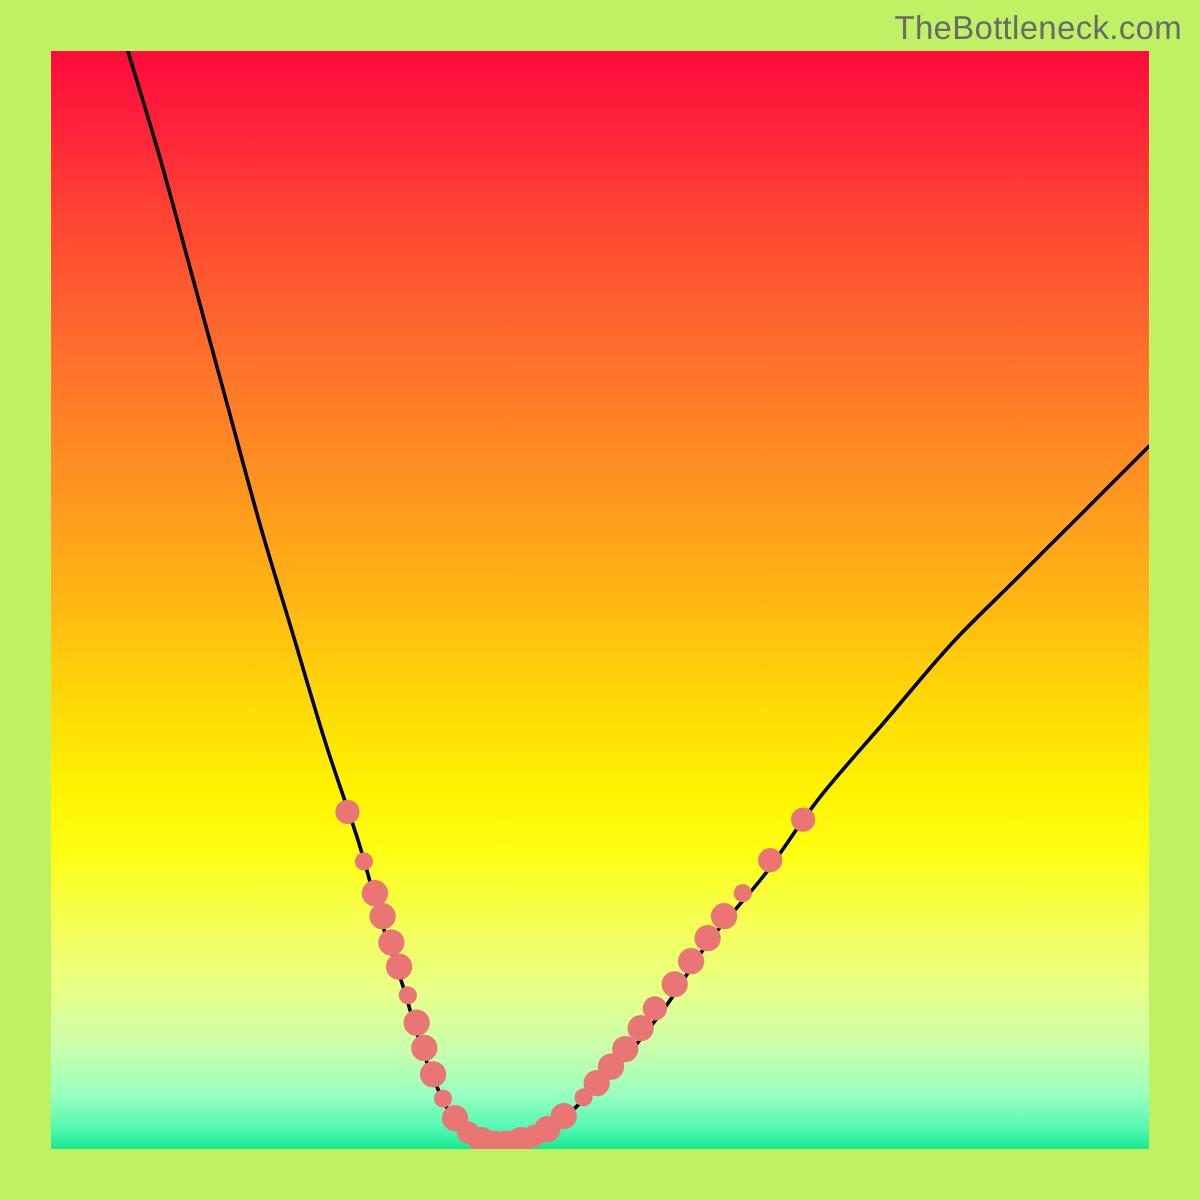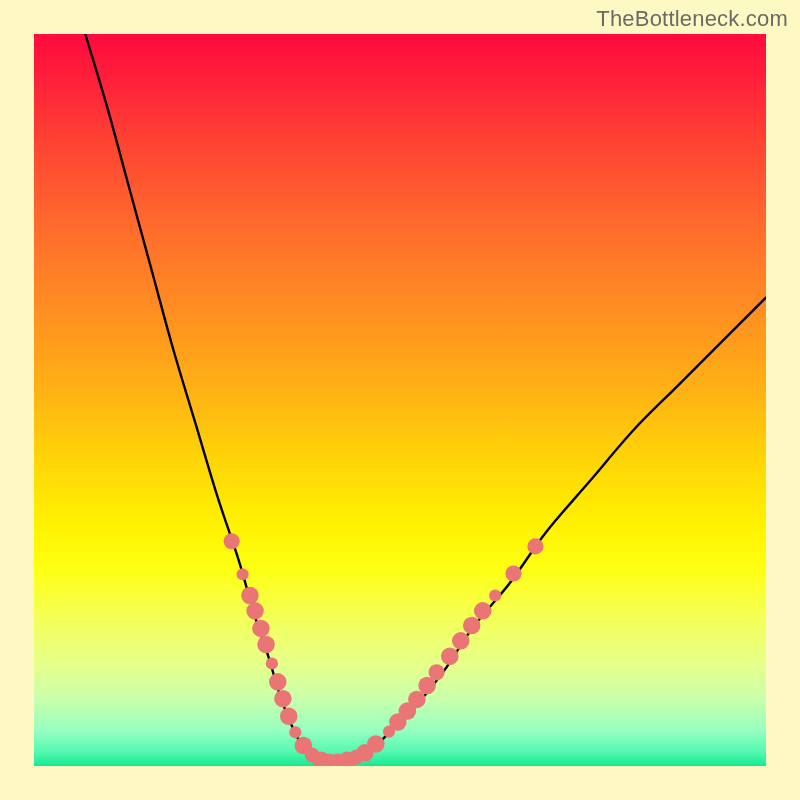--- a/index.html
+++ b/index.html
@@ -10,21 +10,21 @@
     background: #000;
     overflow: hidden;
     font-family: Arial, Helvetica, sans-serif;
   }
   .frame {
     position: absolute;
     left: 0;
     top: 0;
     width: 800px;
     height: 800px;
-    background: #fef9c3;
+    background: #bef264;
   }
   .plot {
     position: absolute;
     left: 34px;
     top: 34px;
     width: 732px;
     height: 732px;
     background: linear-gradient(to bottom,
       #ff0b3c 0%,
       #ff1f3a 6%,

